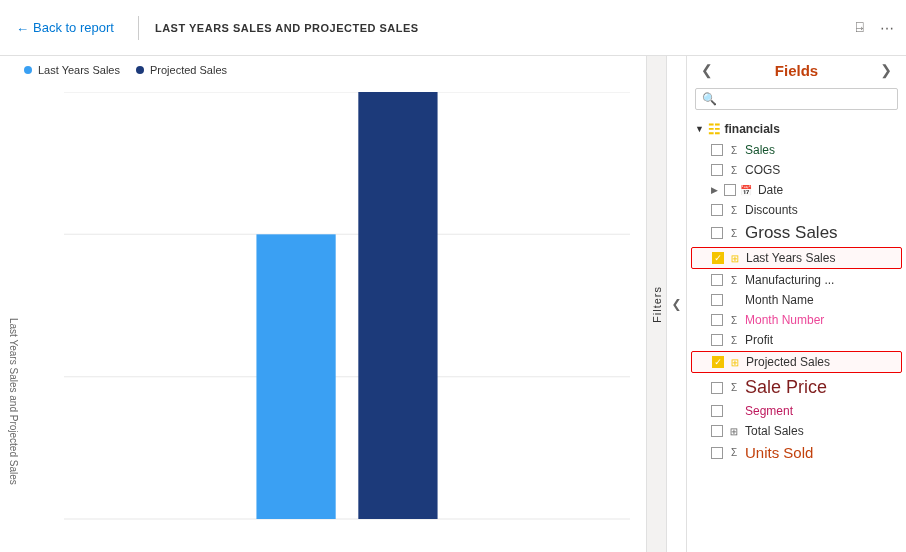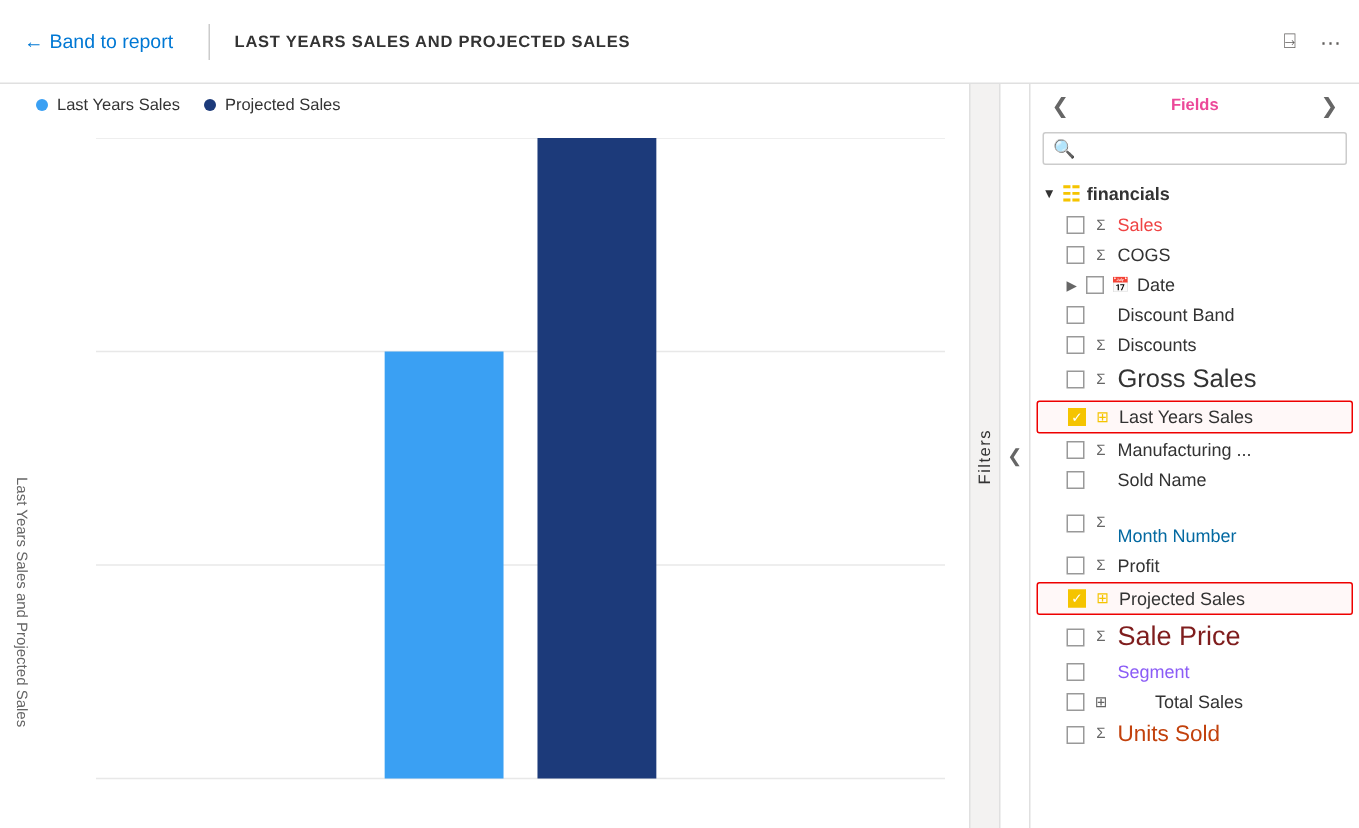--- a/index.html
+++ b/index.html
@@ -85,21 +85,21 @@
 
     .checkbox { width: 12px; height: 12px; border: 1px solid #999; display: inline-flex; align-items: center; justify-content: center; flex-shrink: 0; }
     .checkbox.checked { background: #f5c400; border-color: #f5c400; }
   </style>
 </head>
 <body>
 
 <div class="top-bar">
   <button class="back-btn">
     <span>←</span>
-    <span>Band to report</span>
+    <span>Back to report</span>
   </button>
   <div class="title-separator"></div>
   <span class="chart-title">LAST YEARS SALES AND PROJECTED SALES</span>
   <div class="top-bar-spacer"></div>
   <div class="top-bar-icons">
     <span class="icon-btn">⍈</span>
     <span class="icon-btn">⋯</span>
   </div>
 </div>
 
@@ -150,57 +150,52 @@
   </div>
 
   <div style="display:flex;flex-direction:column;justify-content:center;border-left:1px solid #e0e0e0;width:20px;">
     <span style="cursor:pointer;font-size:12px;color:#666;text-align:center;padding:4px;">❮</span>
   </div>
 
   <div class="side-panel">
 
     <div class="panel-nav">
       <span class="nav-arrow">❮</span>
-      <span style="font-size:11px;font-weight:600;color:#ec4899;">Fields</span>
+      <span style="font-size:15px;font-weight:600;color:#c2410c;">Fields</span>
       <span class="nav-arrow">❯</span>
     </div>
 
     <div class="search-box">
       <span class="search-icon">🔍</span>
     </div>
 
     <div class="fields-list">
 
       <div class="field-group-header">
         <span style="font-size:9px;">▼</span>
         <span style="color:#f5c400;font-size:14px;">☷</span>
         <span>financials</span>
       </div>
 
       <div id="fields-container">
           <div class="field-item">
             <span class="checkbox" style="width: 12px; height: 12px; border: 1px solid rgb(153, 153, 153); display: inline-flex; align-items: center; justify-content: center; flex-shrink: 0;"></span>
             <span style="color: rgb(102, 102, 102); font-size: 10px; width: 14px; text-align: center; flex-shrink: 0;">Σ</span>
-            <span style="font-size: 12px; color: #ef4444;">Sales</span>
+            <span style="font-size: 12px; color: #14532d;">Sales</span>
           </div>
           <div class="field-item">
             <span class="checkbox" style="width: 12px; height: 12px; border: 1px solid rgb(153, 153, 153); display: inline-flex; align-items: center; justify-content: center; flex-shrink: 0;"></span>
             <span style="color: rgb(102, 102, 102); font-size: 10px; width: 14px; text-align: center; flex-shrink: 0;">Σ</span>
             <span style="font-size: 12px; color: rgb(51, 51, 51);">COGS</span>
           </div>
           <div class="field-item">
             <span style="font-size: 9px; color: rgb(102, 102, 102); margin-right: 2px;">▶</span>
             <span class="checkbox" style="width: 12px; height: 12px; border: 1px solid rgb(153, 153, 153); display: inline-flex; align-items: center; justify-content: center; flex-shrink: 0;"></span>
             <span style="color: rgb(102, 102, 102); font-size: 10px; width: 14px; text-align: center; flex-shrink: 0;">📅</span>
             <span style="font-size: 12px; color: rgb(51, 51, 51);">Date</span>
-          </div>
-          <div class="field-item">
-            <span class="checkbox" style="width: 12px; height: 12px; border: 1px solid rgb(153, 153, 153); display: inline-flex; align-items: center; justify-content: center; flex-shrink: 0;"></span>
-            <span style="width: 14px; flex-shrink: 0; display: inline-block;"></span>
-            <span style="font-size: 12px; color: rgb(51, 51, 51);">Discount Band</span>
           </div>
           <div class="field-item">
             <span class="checkbox" style="width: 12px; height: 12px; border: 1px solid rgb(153, 153, 153); display: inline-flex; align-items: center; justify-content: center; flex-shrink: 0;"></span>
             <span style="color: rgb(102, 102, 102); font-size: 10px; width: 14px; text-align: center; flex-shrink: 0;">Σ</span>
             <span style="font-size: 12px; color: rgb(51, 51, 51);">Discounts</span>
           </div>
           <div class="field-item">
             <span class="checkbox" style="width: 12px; height: 12px; border: 1px solid rgb(153, 153, 153); display: inline-flex; align-items: center; justify-content: center; flex-shrink: 0;"></span>
             <span style="color: rgb(102, 102, 102); font-size: 10px; width: 14px; text-align: center; flex-shrink: 0;">Σ</span>
             <span style="font-size: 17px; color: rgb(51, 51, 51);">Gross Sales</span>
@@ -213,26 +208,26 @@
             <span style="font-size: 12px; color: rgb(51, 51, 51);">Last Years Sales</span>
           </div>
           <div class="field-item">
             <span class="checkbox" style="width: 12px; height: 12px; border: 1px solid rgb(153, 153, 153); display: inline-flex; align-items: center; justify-content: center; flex-shrink: 0;"></span>
             <span style="color: rgb(102, 102, 102); font-size: 10px; width: 14px; text-align: center; flex-shrink: 0;">Σ</span>
             <span style="font-size: 12px; color: rgb(51, 51, 51);">Manufacturing ...</span>
           </div>
           <div class="field-item">
             <span class="checkbox" style="width: 12px; height: 12px; border: 1px solid rgb(153, 153, 153); display: inline-flex; align-items: center; justify-content: center; flex-shrink: 0;"></span>
             <span style="width: 14px; flex-shrink: 0; display: inline-block;"></span>
-            <span style="font-size: 12px; color: rgb(51, 51, 51);">Sold Name</span>
-          </div>
-          <div class="field-item">
-            <span class="checkbox" style="width: 12px; height: 12px; border: 1px solid rgb(153, 153, 153); display: inline-flex; align-items: center; justify-content: center; flex-shrink: 0;"></span>
-            <span style="color: rgb(102, 102, 102); font-size: 10px; width: 14px; text-align: center; flex-shrink: 0;">Σ</span>
-            <span style="font-size: 12px; color: #0369a1; margin-top: 17px;">Month Number</span>
+            <span style="font-size: 12px; color: rgb(51, 51, 51);">Month Name</span>
+          </div>
+          <div class="field-item">
+            <span class="checkbox" style="width: 12px; height: 12px; border: 1px solid rgb(153, 153, 153); display: inline-flex; align-items: center; justify-content: center; flex-shrink: 0;"></span>
+            <span style="color: rgb(102, 102, 102); font-size: 10px; width: 14px; text-align: center; flex-shrink: 0;">Σ</span>
+            <span style="font-size: 12px; color: #ec4899;">Month Number</span>
           </div>
           <div class="field-item">
             <span class="checkbox" style="width: 12px; height: 12px; border: 1px solid rgb(153, 153, 153); display: inline-flex; align-items: center; justify-content: center; flex-shrink: 0;"></span>
             <span style="color: rgb(102, 102, 102); font-size: 10px; width: 14px; text-align: center; flex-shrink: 0;">Σ</span>
             <span style="font-size: 12px; color: rgb(51, 51, 51);">Profit</span>
           </div>
           <div class="field-item highlighted" style="border: 1.5px solid rgb(238, 0, 0); background: rgb(255, 248, 248); margin: 1px 4px; border-radius: 2px; padding-left: 20px;">
             <span class="checkbox checked" style="width: 12px; height: 12px; border: 1px solid rgb(245, 196, 0); display: inline-flex; align-items: center; justify-content: center; flex-shrink: 0; background: rgb(245, 196, 0);">
               <span style="color:white;font-size:9px;">✓</span>
             </span>
@@ -240,26 +235,26 @@
             <span style="font-size: 12px; color: rgb(51, 51, 51);">Projected Sales</span>
           </div>
           <div class="field-item">
             <span class="checkbox" style="width: 12px; height: 12px; border: 1px solid rgb(153, 153, 153); display: inline-flex; align-items: center; justify-content: center; flex-shrink: 0;"></span>
             <span style="color: rgb(102, 102, 102); font-size: 10px; width: 14px; text-align: center; flex-shrink: 0;">Σ</span>
             <span style="font-size: 18px; color: #7f1d1d;">Sale Price</span>
           </div>
           <div class="field-item">
             <span class="checkbox" style="width: 12px; height: 12px; border: 1px solid rgb(153, 153, 153); display: inline-flex; align-items: center; justify-content: center; flex-shrink: 0;"></span>
             <span style="width: 14px; flex-shrink: 0; display: inline-block;"></span>
-            <span style="font-size: 12px; color: #8b5cf6; text-align: center;">Segment</span>
+            <span style="font-size: 12px; color: #be185d; text-align: center;">Segment</span>
           </div>
           <div class="field-item">
             <span class="checkbox" style="width: 12px; height: 12px; border: 1px solid rgb(153, 153, 153); display: inline-flex; align-items: center; justify-content: center; flex-shrink: 0;"></span>
             <span style="color: rgb(102, 102, 102); font-size: 10px; width: 14px; text-align: center; flex-shrink: 0;">⊞</span>
-            <span style="font-size: 12px; color: rgb(51, 51, 51); margin-left: 25px;">Total Sales</span>
+            <span style="font-size: 12px; color: rgb(51, 51, 51);">Total Sales</span>
           </div>
           <div class="field-item">
             <span class="checkbox" style="width: 12px; height: 12px; border: 1px solid rgb(153, 153, 153); display: inline-flex; align-items: center; justify-content: center; flex-shrink: 0;"></span>
             <span style="color: rgb(102, 102, 102); font-size: 10px; width: 14px; text-align: center; flex-shrink: 0;">Σ</span>
             <span style="font-size: 15px; color: #c2410c;">Units Sold</span>
           </div>
         </div>
     </div>
   </div>
 </div>

